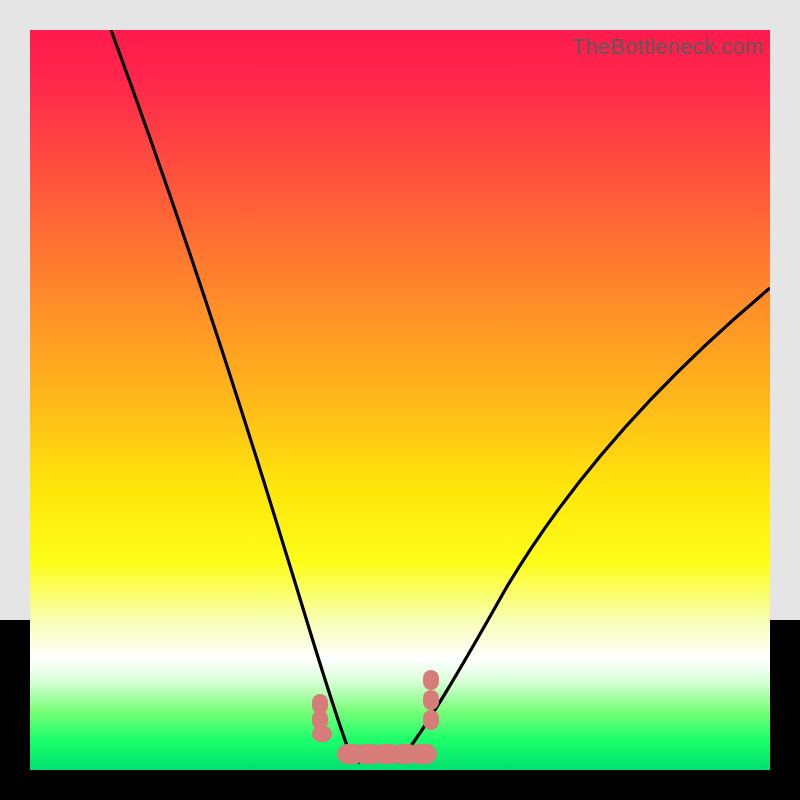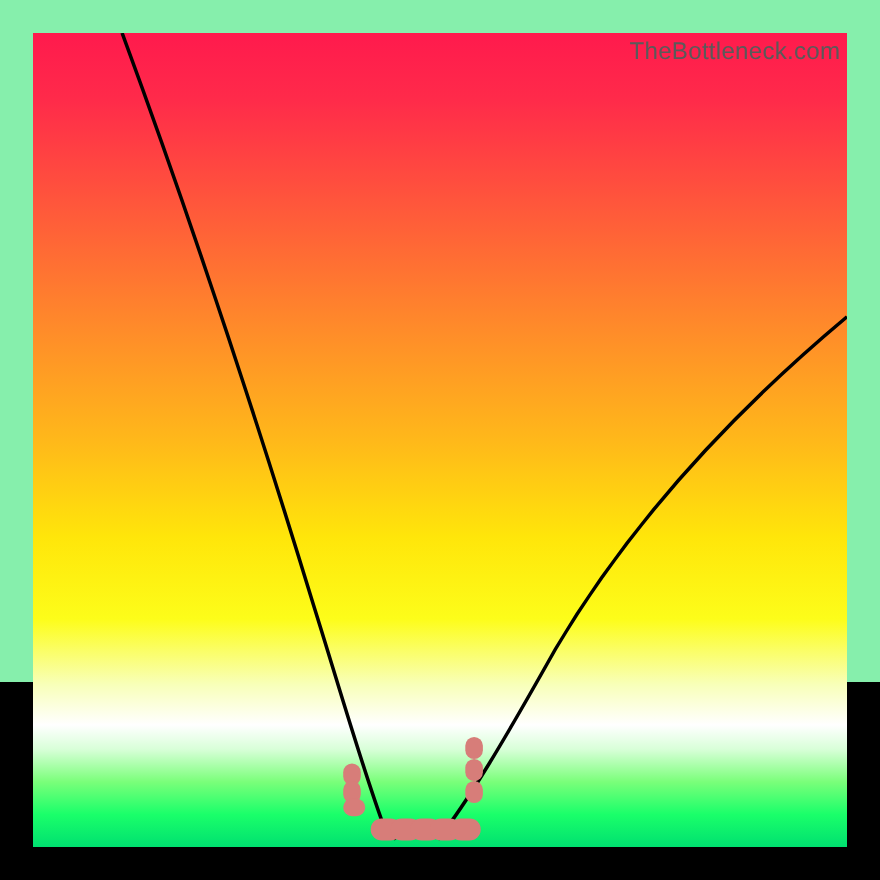--- a/index.html
+++ b/index.html
@@ -1,16 +1,16 @@
 <!DOCTYPE html>
 <html><head>
 <meta charset="utf-8">
 <style>
   html,body{margin:0;padding:0;width:800px;height:800px;background:#000;overflow:hidden;font-family:Arial,Helvetica,sans-serif}
-  .stage{position:relative;width:800px;height:620px;background:#86efac}
+  .stage{position:relative;width:800px;height:620px;background:#e5e5e5}
   .plot{position:absolute;left:30px;top:30px;width:740px;height:740px}
   .gradient{position:absolute;inset:0;
     background:linear-gradient(to bottom,
       #ff1a4d 0%,
       #ff2a4a 8%,
       #ff5a3a 22%,
       #ff8a2a 36%,
       #ffb81a 50%,
       #ffe60a 62%,
       #fdfd1a 72%,

